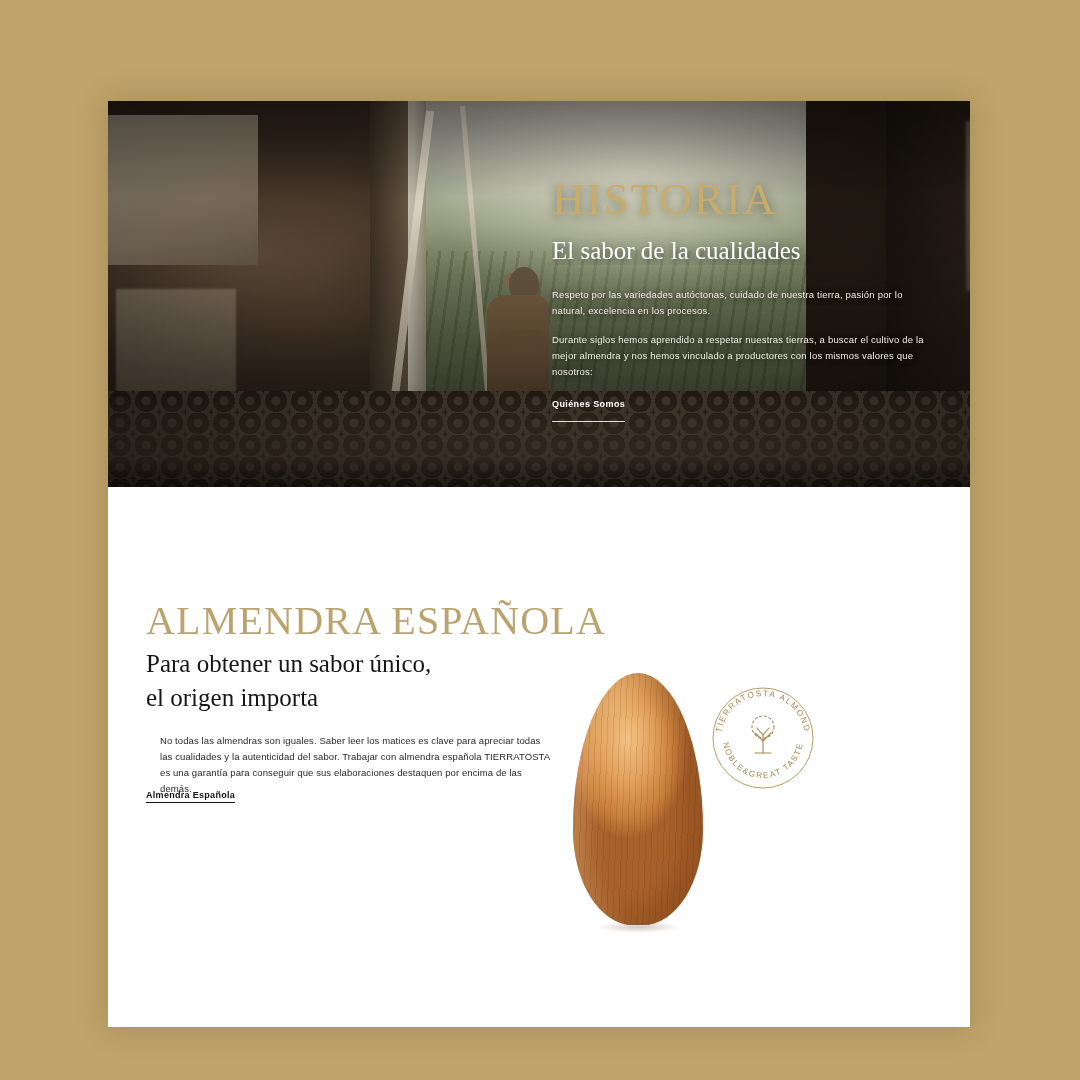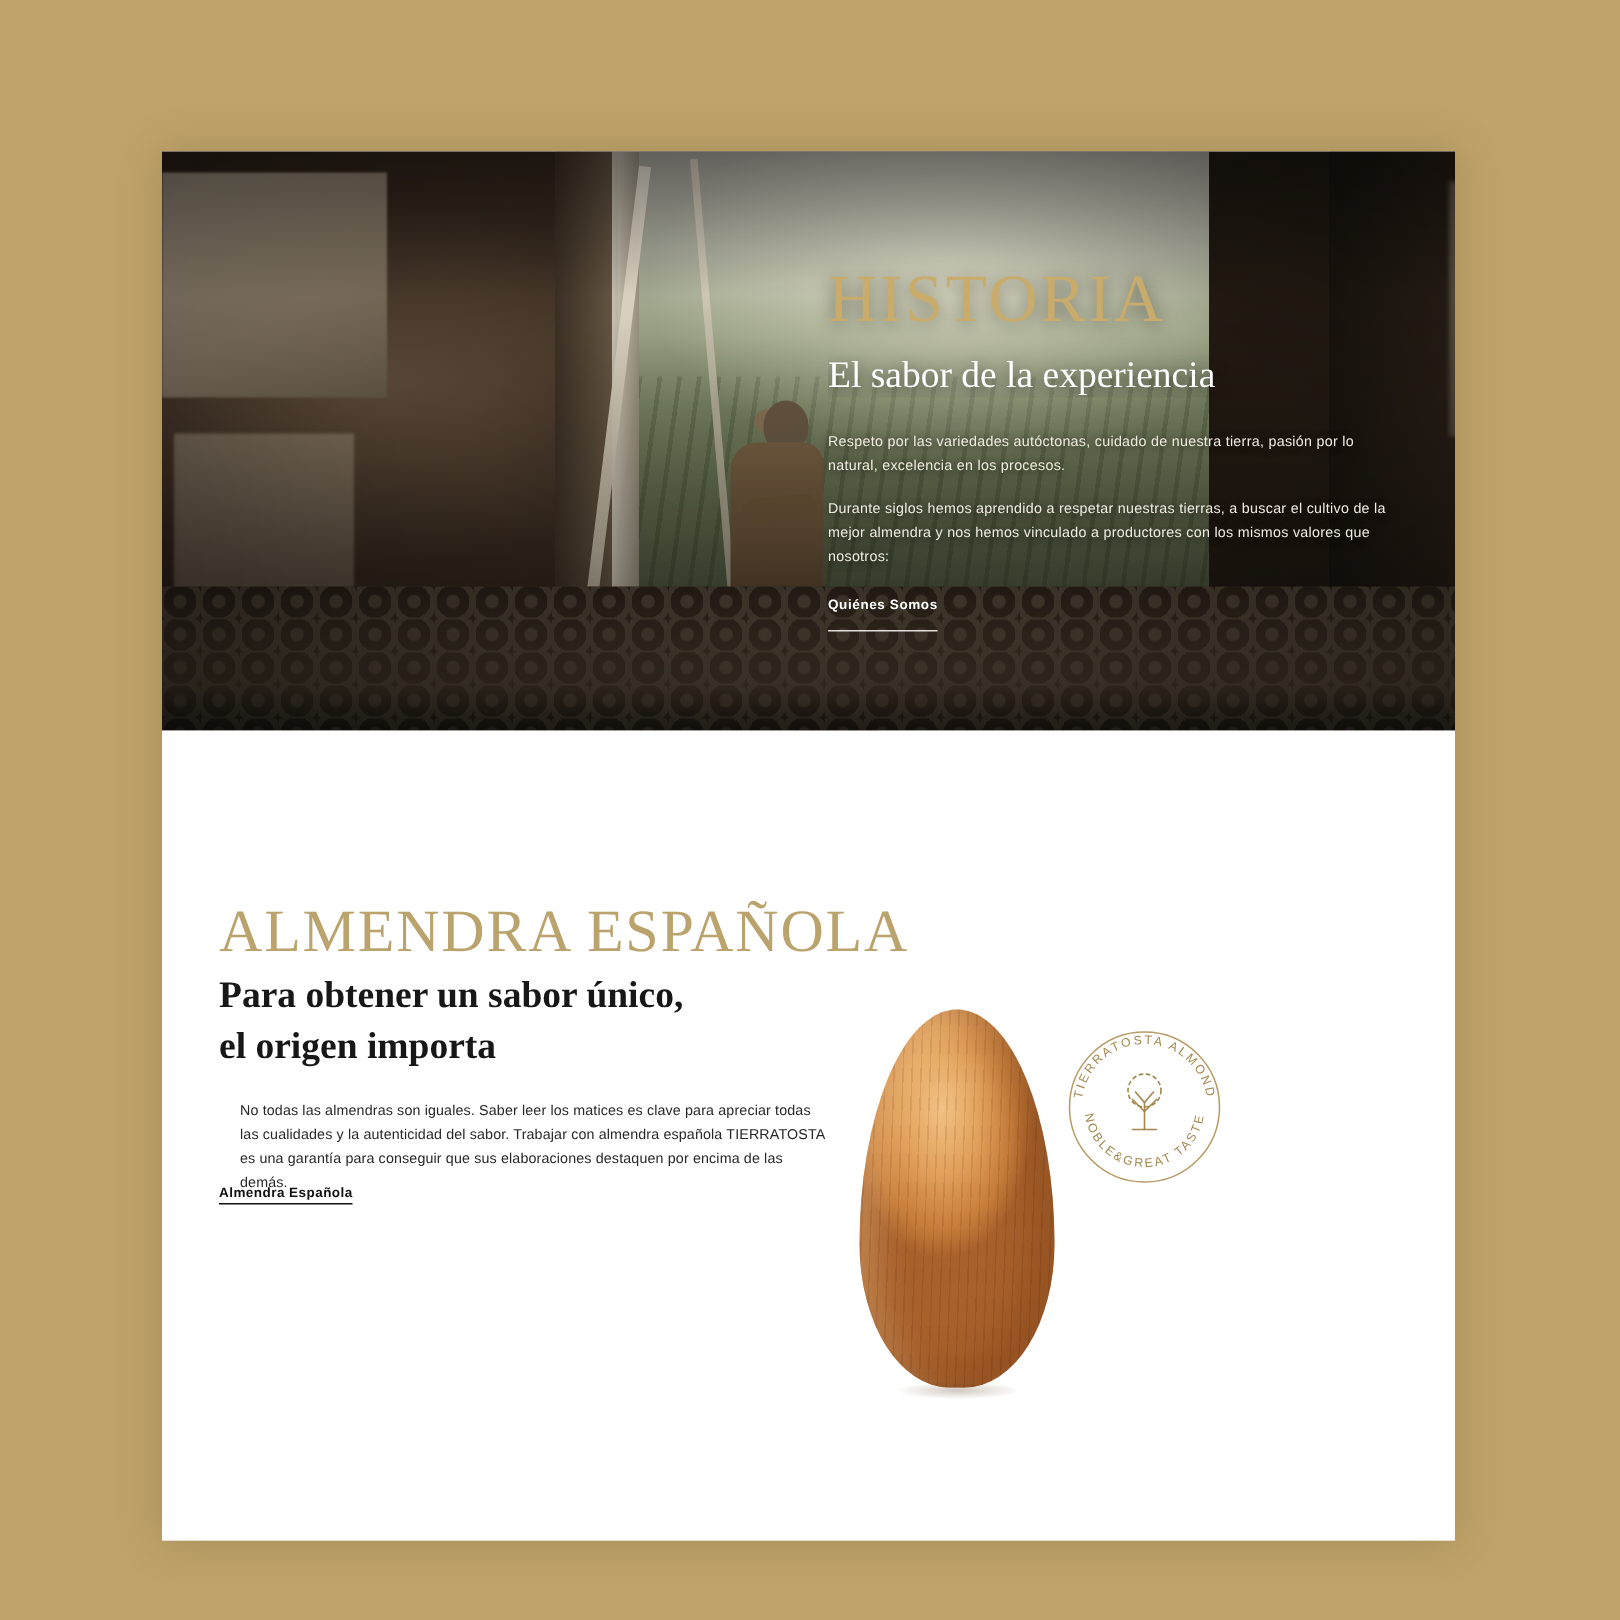--- a/index.html
+++ b/index.html
@@ -23,21 +23,21 @@
     overflow: hidden;
     box-shadow: 0 0 0 0 rgba(0,0,0,0);
   }
 
   
   .hero {
     position: relative;
     width: 958px;
     height: 386px;
     overflow: hidden;
-    background: #0f172a;
+    background: #6d28d9;
   }
   
   .hero-bg {
     position: absolute;
     inset: 0;
     background:
       radial-gradient(ellipse 55% 70% at 14% 40%, #6a5542 0%, #3a2c20 45%, #221a12 100%),
       linear-gradient(90deg, #2a2018 0%, #1d1610 25%, #15100b 60%, #241b13 100%);
   }
   
@@ -257,21 +257,21 @@
   }
   .section-sub {
     position: absolute;
     left: 38px;
     top: 160px;
     font-family: "Liberation Serif", serif;
     font-size: 25px;
     line-height: 1.35;
     color: #171717;
     margin: 0;
-    font-weight: 700;
+    font-weight: 400;
     width: 420px;
   }
   .section-para {
     position: absolute;
     left: 52px;
     top: 632px;
     width: 395px;
     font-size: 9.5px;
     line-height: 1.7;
     color: #272727;
@@ -373,21 +373,21 @@
       <div class="fig-shoe2"></div>
       <div class="fig-shoe"></div>
     </div>
 
     <div class="ground-plank"></div>
     <div class="ground"></div>
     <div class="hero-vignette"></div>
 
     <div class="hero-text">
       <h1 class="hero-title">HISTORIA</h1>
-      <h2 class="hero-sub">El sabor de la experiencia</h2>
+      <h2 class="hero-sub">El sabor de la cualidades</h2>
       <p class="hero-para">Respeto por las variedades autóctonas, cuidado de nuestra tierra, pasión por lo natural, excelencia en los procesos.</p>
       <p class="hero-para">Durante siglos hemos aprendido a respetar nuestras tierras, a buscar el cultivo de la mejor almendra y nos hemos vinculado a productores con los mismos valores que nosotros:</p>
       <a class="hero-link" href="#">Quiénes Somos</a>
     </div>
   </section>
 
   <section class="content">
     <h2 class="section-title">ALMENDRA ESPAÑOLA</h2>
     <div class="section-sub">
       <div>Para obtener un sabor único,</div>

